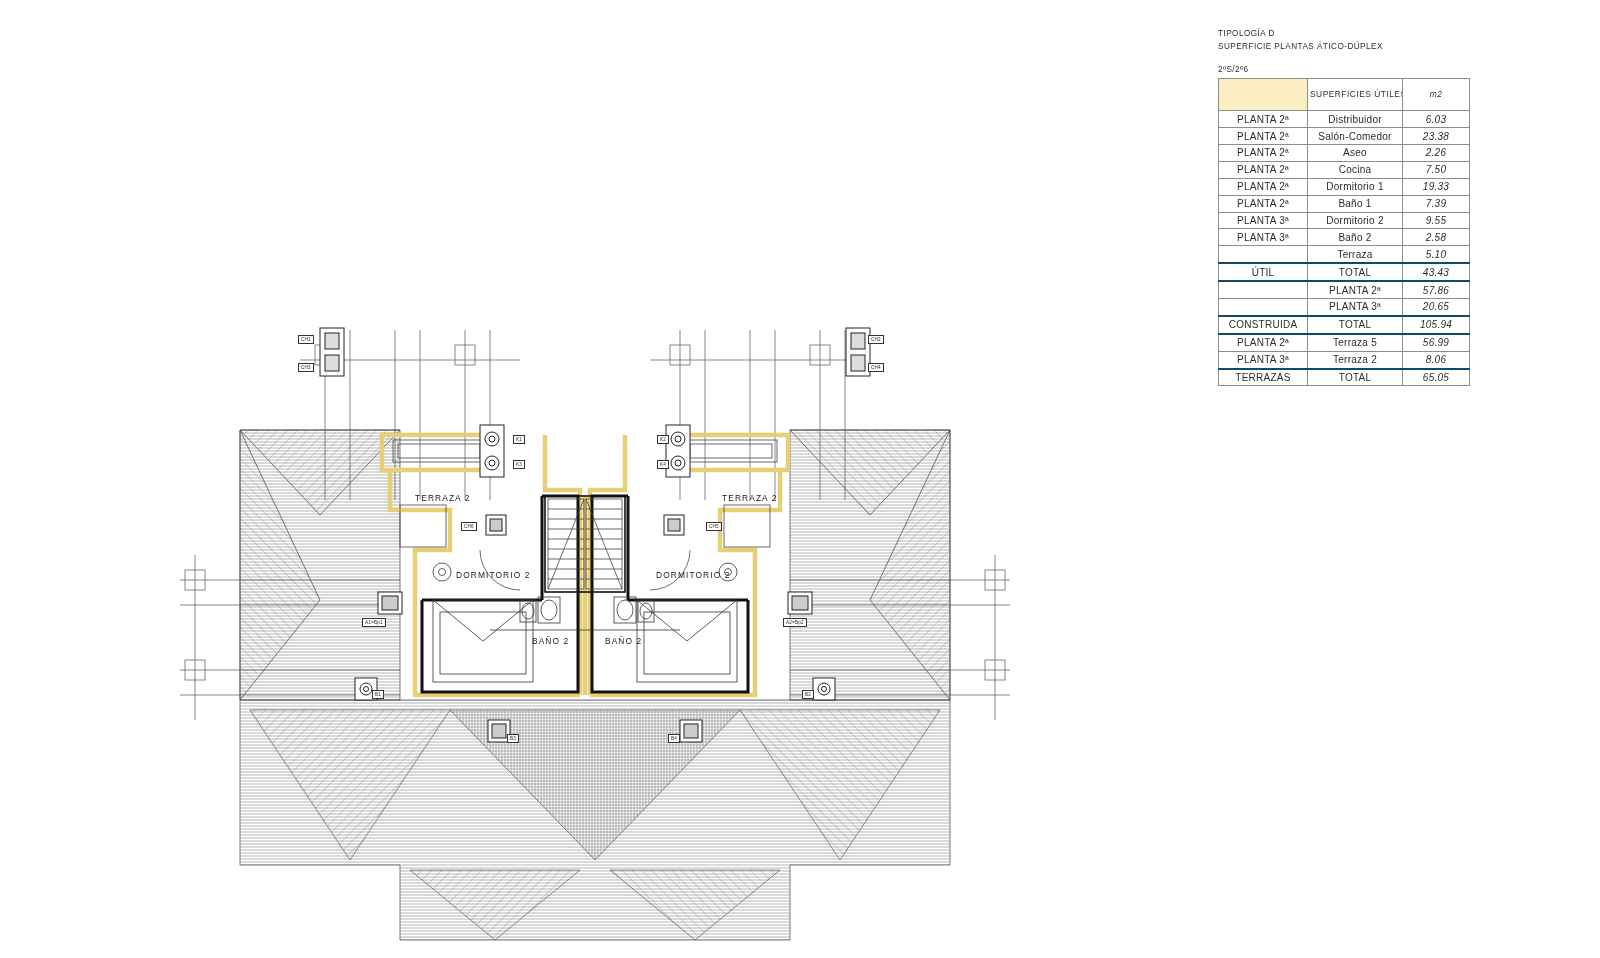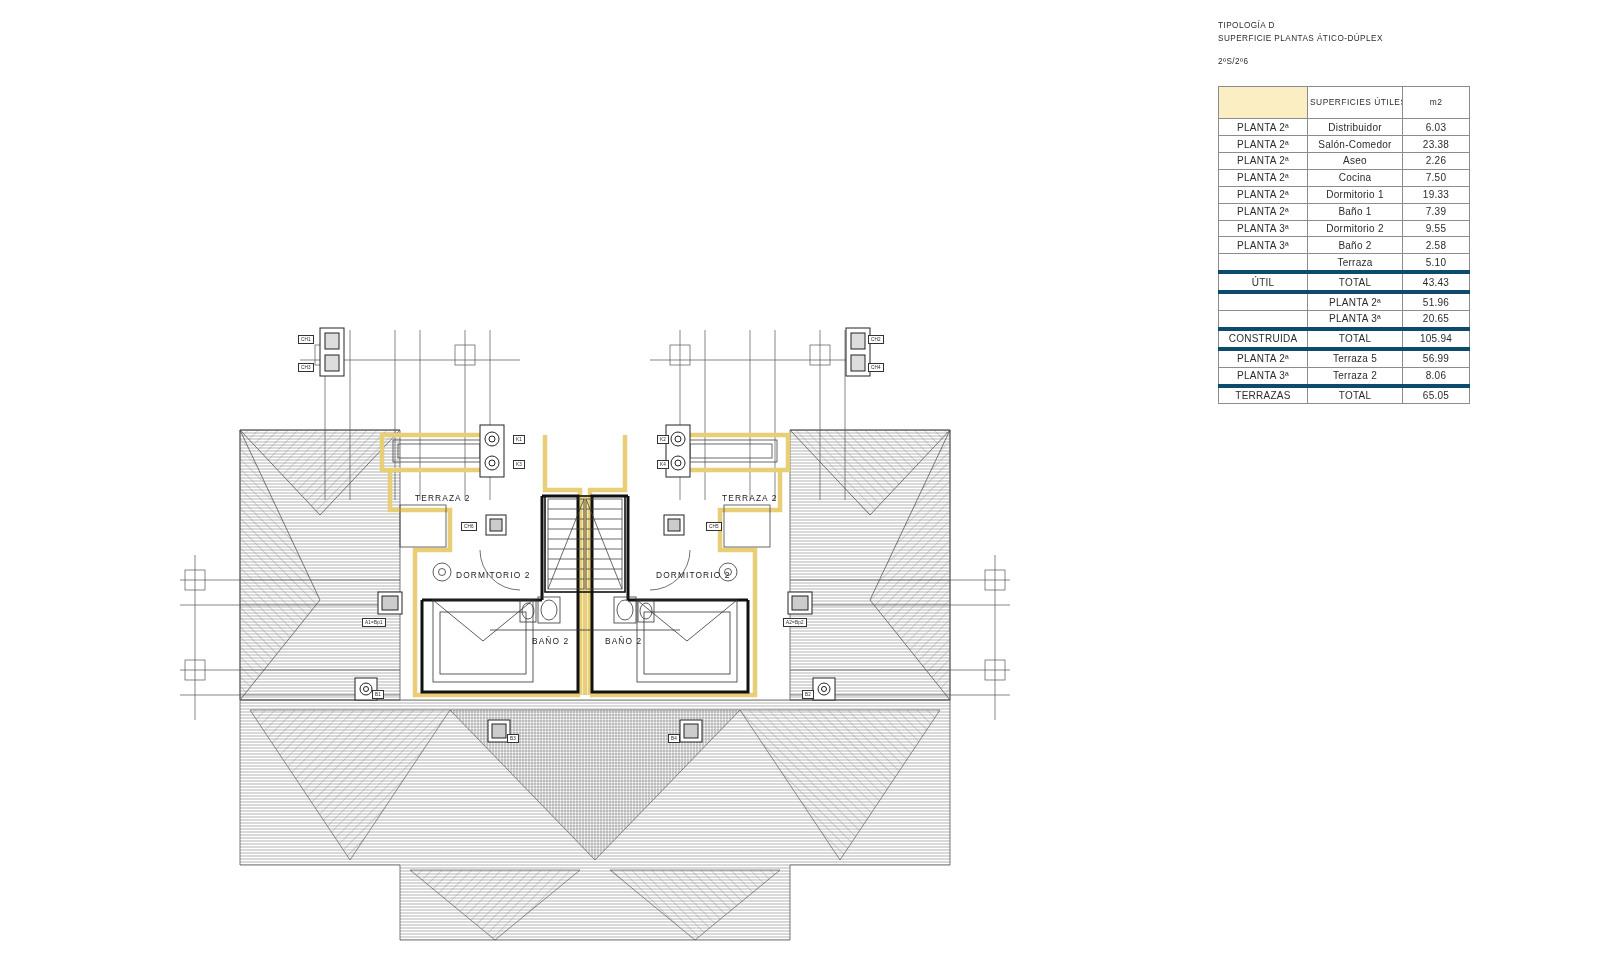--- a/index.html
+++ b/index.html
@@ -10,59 +10,59 @@
     font-family:"Liberation Sans", sans-serif;
     color:#1a1a1a;
     position:relative;
     overflow:hidden;
   }
   #sheet{position:absolute;inset:0;}
 
   
   #legend{
     position:absolute;
-    left:1218px;top:20px;
+    left:1218px;top:28px;
     width:236px;
   }
   .leg-title{
     font-size:8.2px;
     letter-spacing:.45px;
     color:#2b2b2b;
     line-height:12.6px;
     white-space:nowrap;
   }
   .leg-sub{
     font-size:8.2px;
     letter-spacing:.45px;
     color:#2b2b2b;
     margin-top:12px;
-    margin-bottom:20px;
+    margin-bottom:4px;
   }
   table.surf{
     border-collapse:collapse;
     width:236px;
     table-layout:fixed;
   }
   table.surf td{
     border:1px solid #8c8c8c;
     font-size:10px;
     letter-spacing:.25px;
     color:#2b2b2b;
     text-align:center;
     height:15.9px;
     padding:0 2px;
     overflow:hidden;
     white-space:nowrap;
   }
   table.surf tr.head td{height:31px;line-height:11px;font-size:8.4px;letter-spacing:.5px;}
   td.c1{width:84px;}
   td.c2{width:90px;}
-  td.c3{width:62px;}
+  td.c3{width:62px;font-style:italic;}
   td.swatch{background:#fbeec3;border:1px solid #e2c96a;}
-  tr.thick td{border-top:4px solid #0c4a6e;}
+  tr.thick td{border-top:2px solid #0c4a6e;}
   td.val{font-size:8.6px;letter-spacing:.2px;margin-left:28px;}
   td.big{font-size:8.4px;letter-spacing:.5px;}
 
   
   #plan{position:absolute;left:150px;top:300px;width:900px;height:640px;}
   .ptext{
     position:absolute;
     font-size:8.4px;
     letter-spacing:1.1px;
     color:#1a1a1a;
@@ -144,21 +144,21 @@
             <td class="c3 val">5.10</td>
           </tr>
           <tr class="thick">
             <td class="c1 big">ÚTIL</td>
             <td class="c2 big">TOTAL</td>
             <td class="c3 val">43.43</td>
           </tr>
           <tr class=" thick">
             <td class="c1"></td>
             <td class="c2">PLANTA 2ª</td>
-            <td class="c3 val">51.96</td>
+            <td class="c3 val">57.86</td>
           </tr>
           <tr>
             <td class="c1"></td>
             <td class="c2">PLANTA 3ª</td>
             <td class="c3 val">20.65</td>
           </tr>
           <tr class="thick">
             <td class="c1 big">CONSTRUIDA</td>
             <td class="c2 big">TOTAL</td>
             <td class="c3 val">105.94</td>

